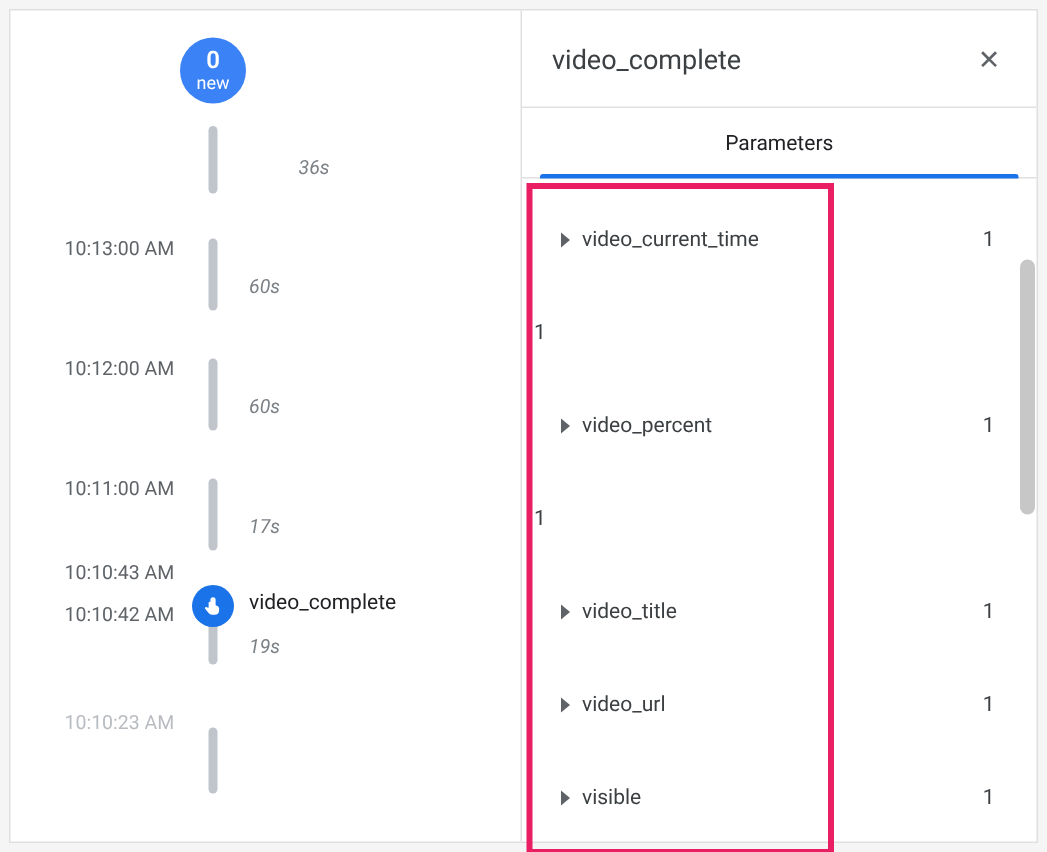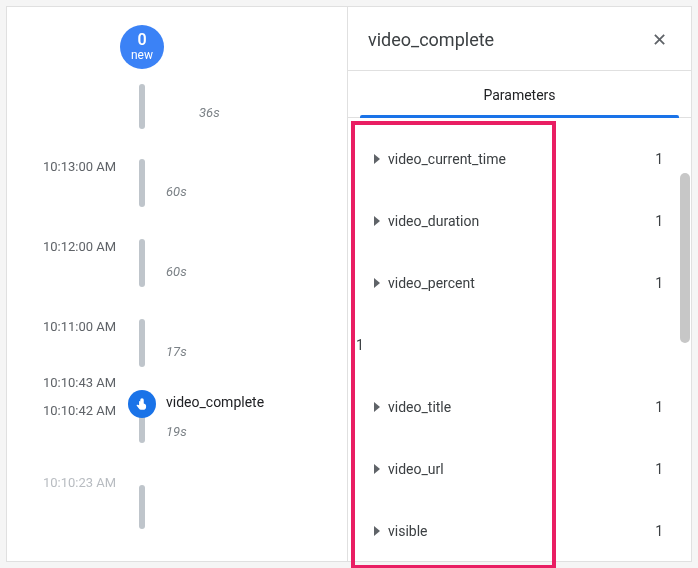--- a/index.html
+++ b/index.html
@@ -257,24 +257,20 @@
       <div class="highlight"></div>
       <div id="param-rows">
           <div class="param-row">
             <div class="param-left">
               <div class="caret"></div>
               <span class="param-name">video_current_time</span>
             </div>
             <span class="param-count">1</span>
           </div>
           <div class="param-row">
-            <div class="param-left">
-              <div class="caret"></div>
-              <span class="param-name">video_duration</span>
-            </div>
             <span class="param-count">1</span>
           </div>
           <div class="param-row">
             <div class="param-left">
               <div class="caret"></div>
               <span class="param-name">video_percent</span>
             </div>
             <span class="param-count">1</span>
           </div>
           <div class="param-row">

